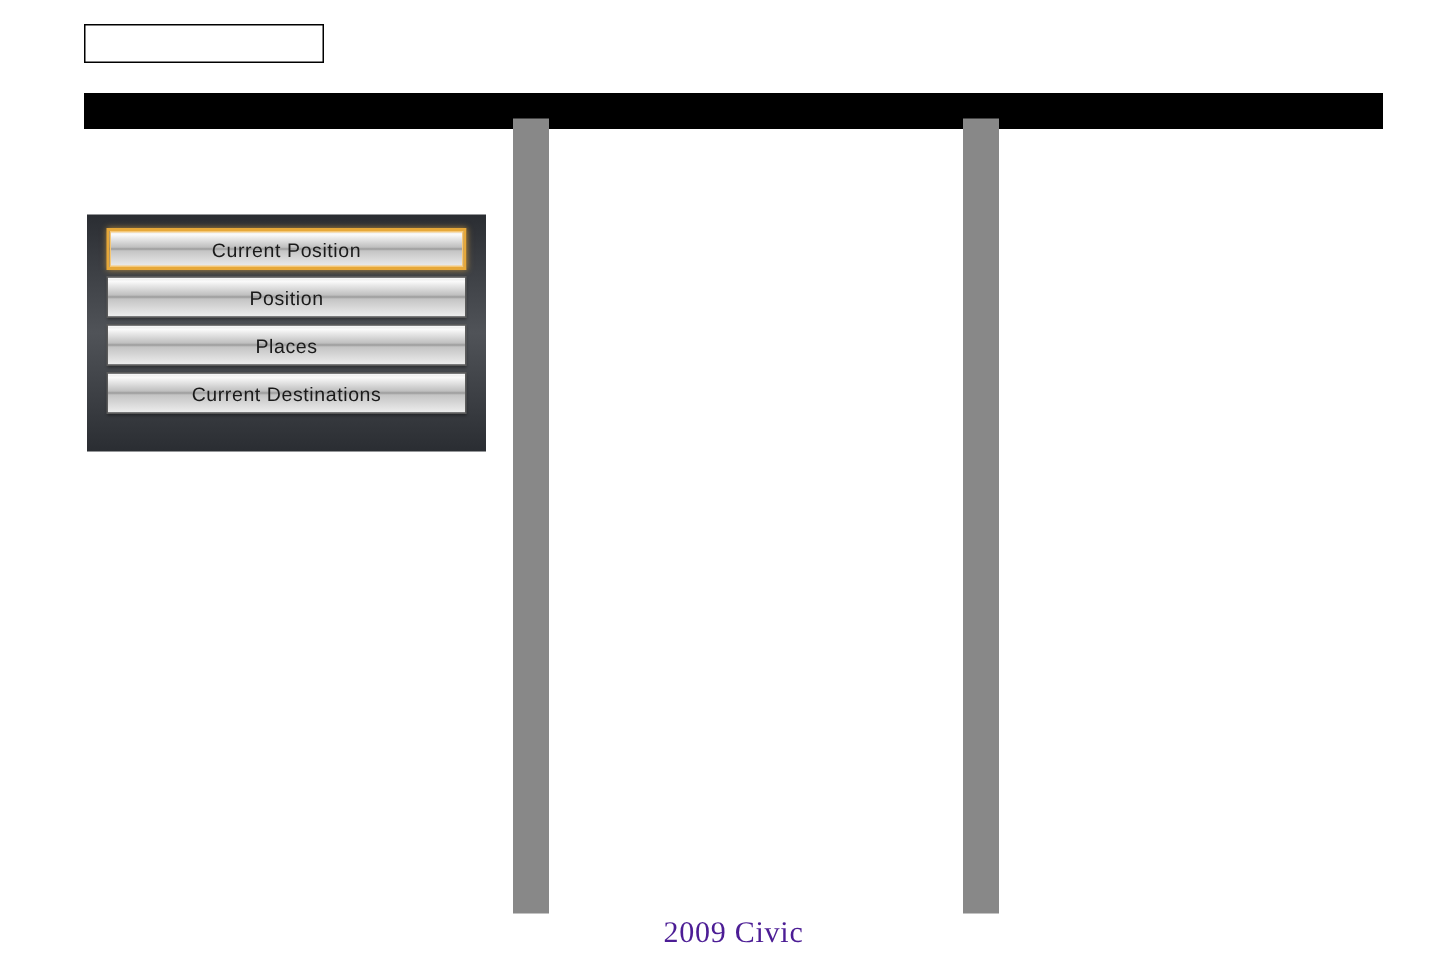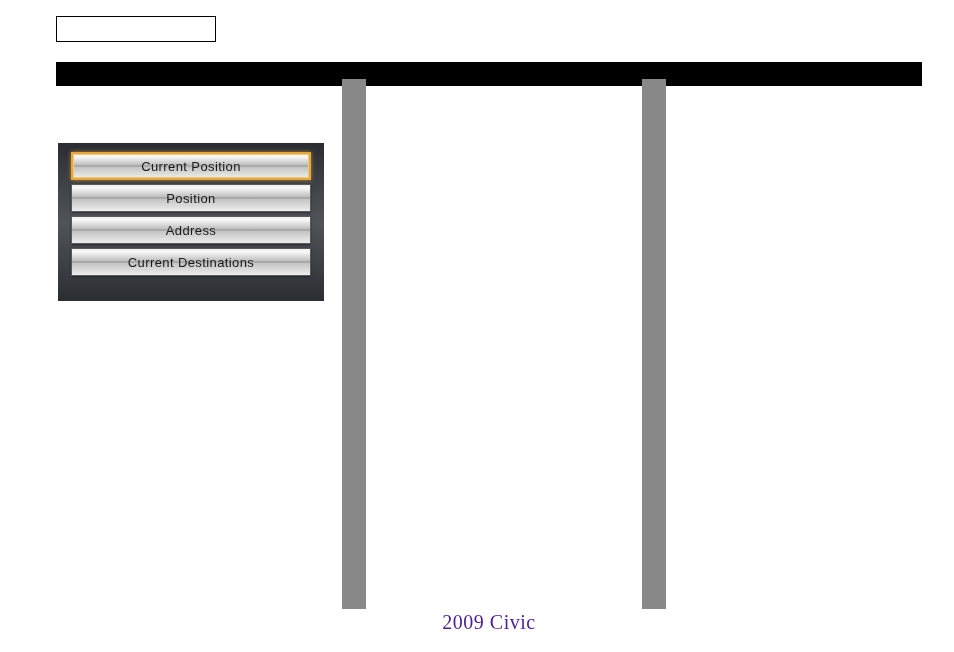--- a/index.html
+++ b/index.html
@@ -103,20 +103,20 @@
 <div class="divider-2"></div>
 
 <div class="nav-panel">
   <div class="nav-btn selected">
     <span>Current Position</span>
   </div>
   <div class="nav-btn">
     <span>Position</span>
   </div>
   <div class="nav-btn">
-    <span>Address</span>
+    <span>Places</span>
   </div>
   <div class="nav-btn">
     <span>Current Destinations</span>
   </div>
 </div>
 
 <div class="footer-text">2009  Civic</div>
 
 </body></html>

